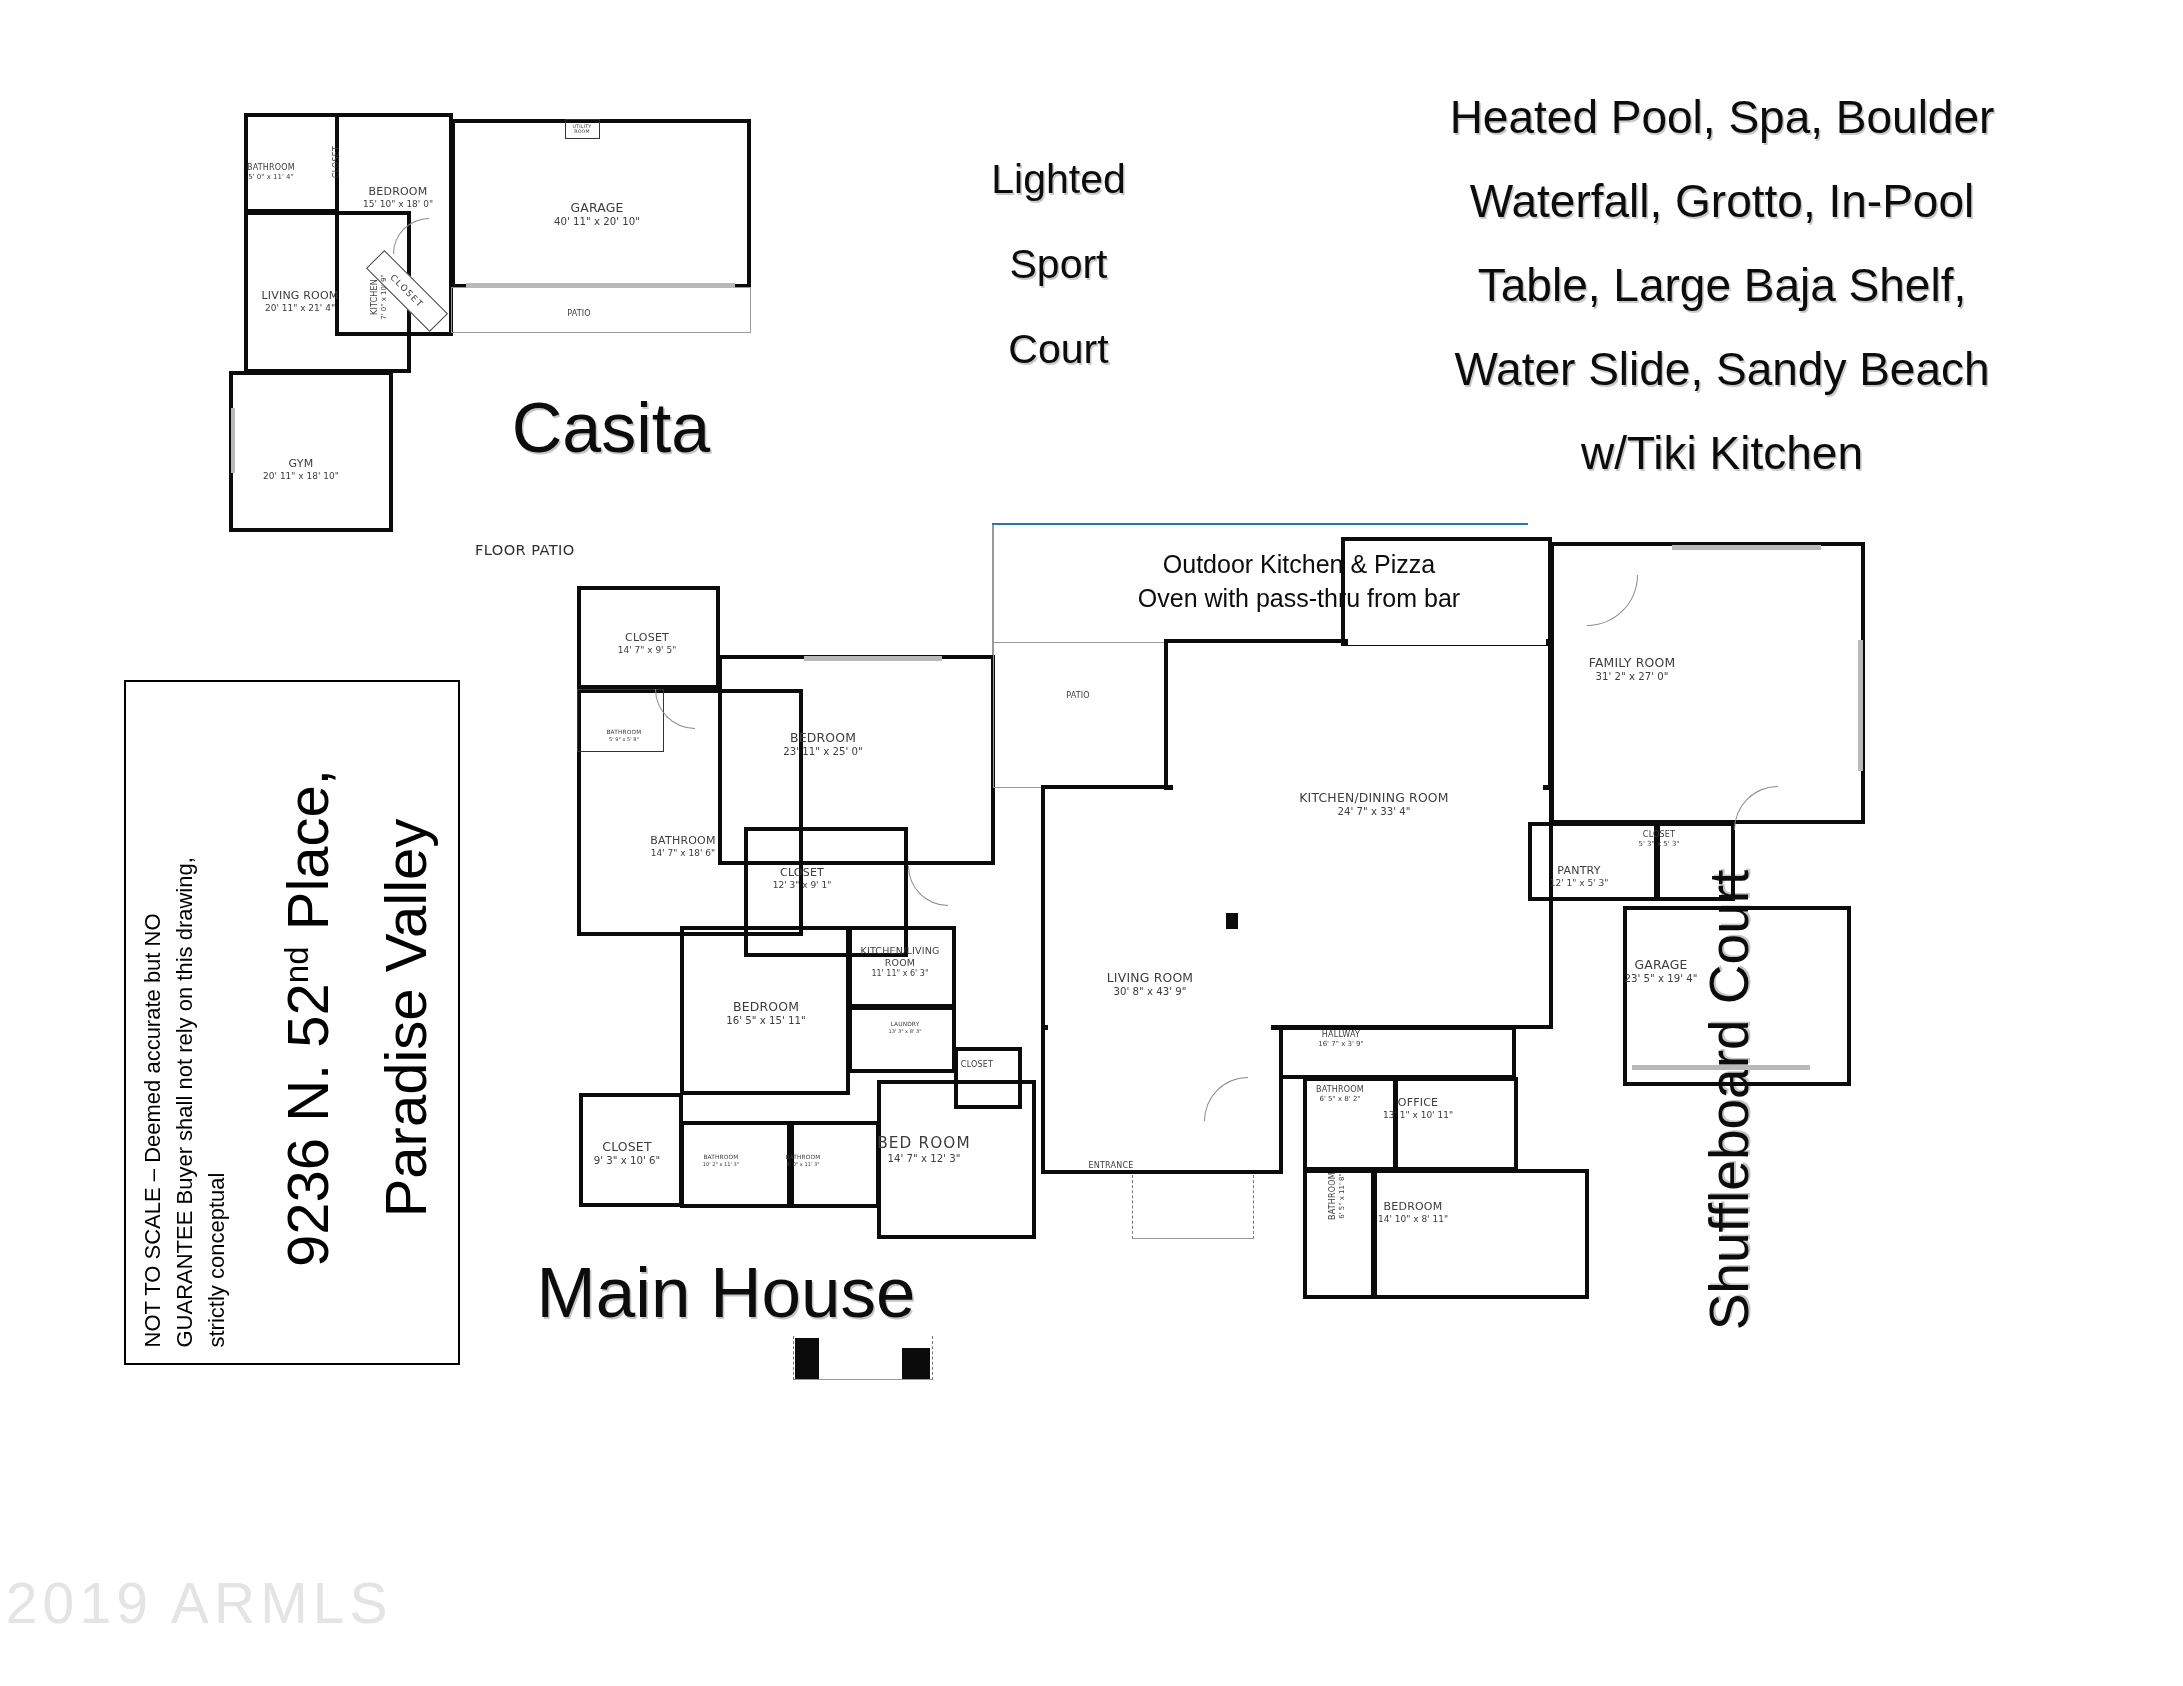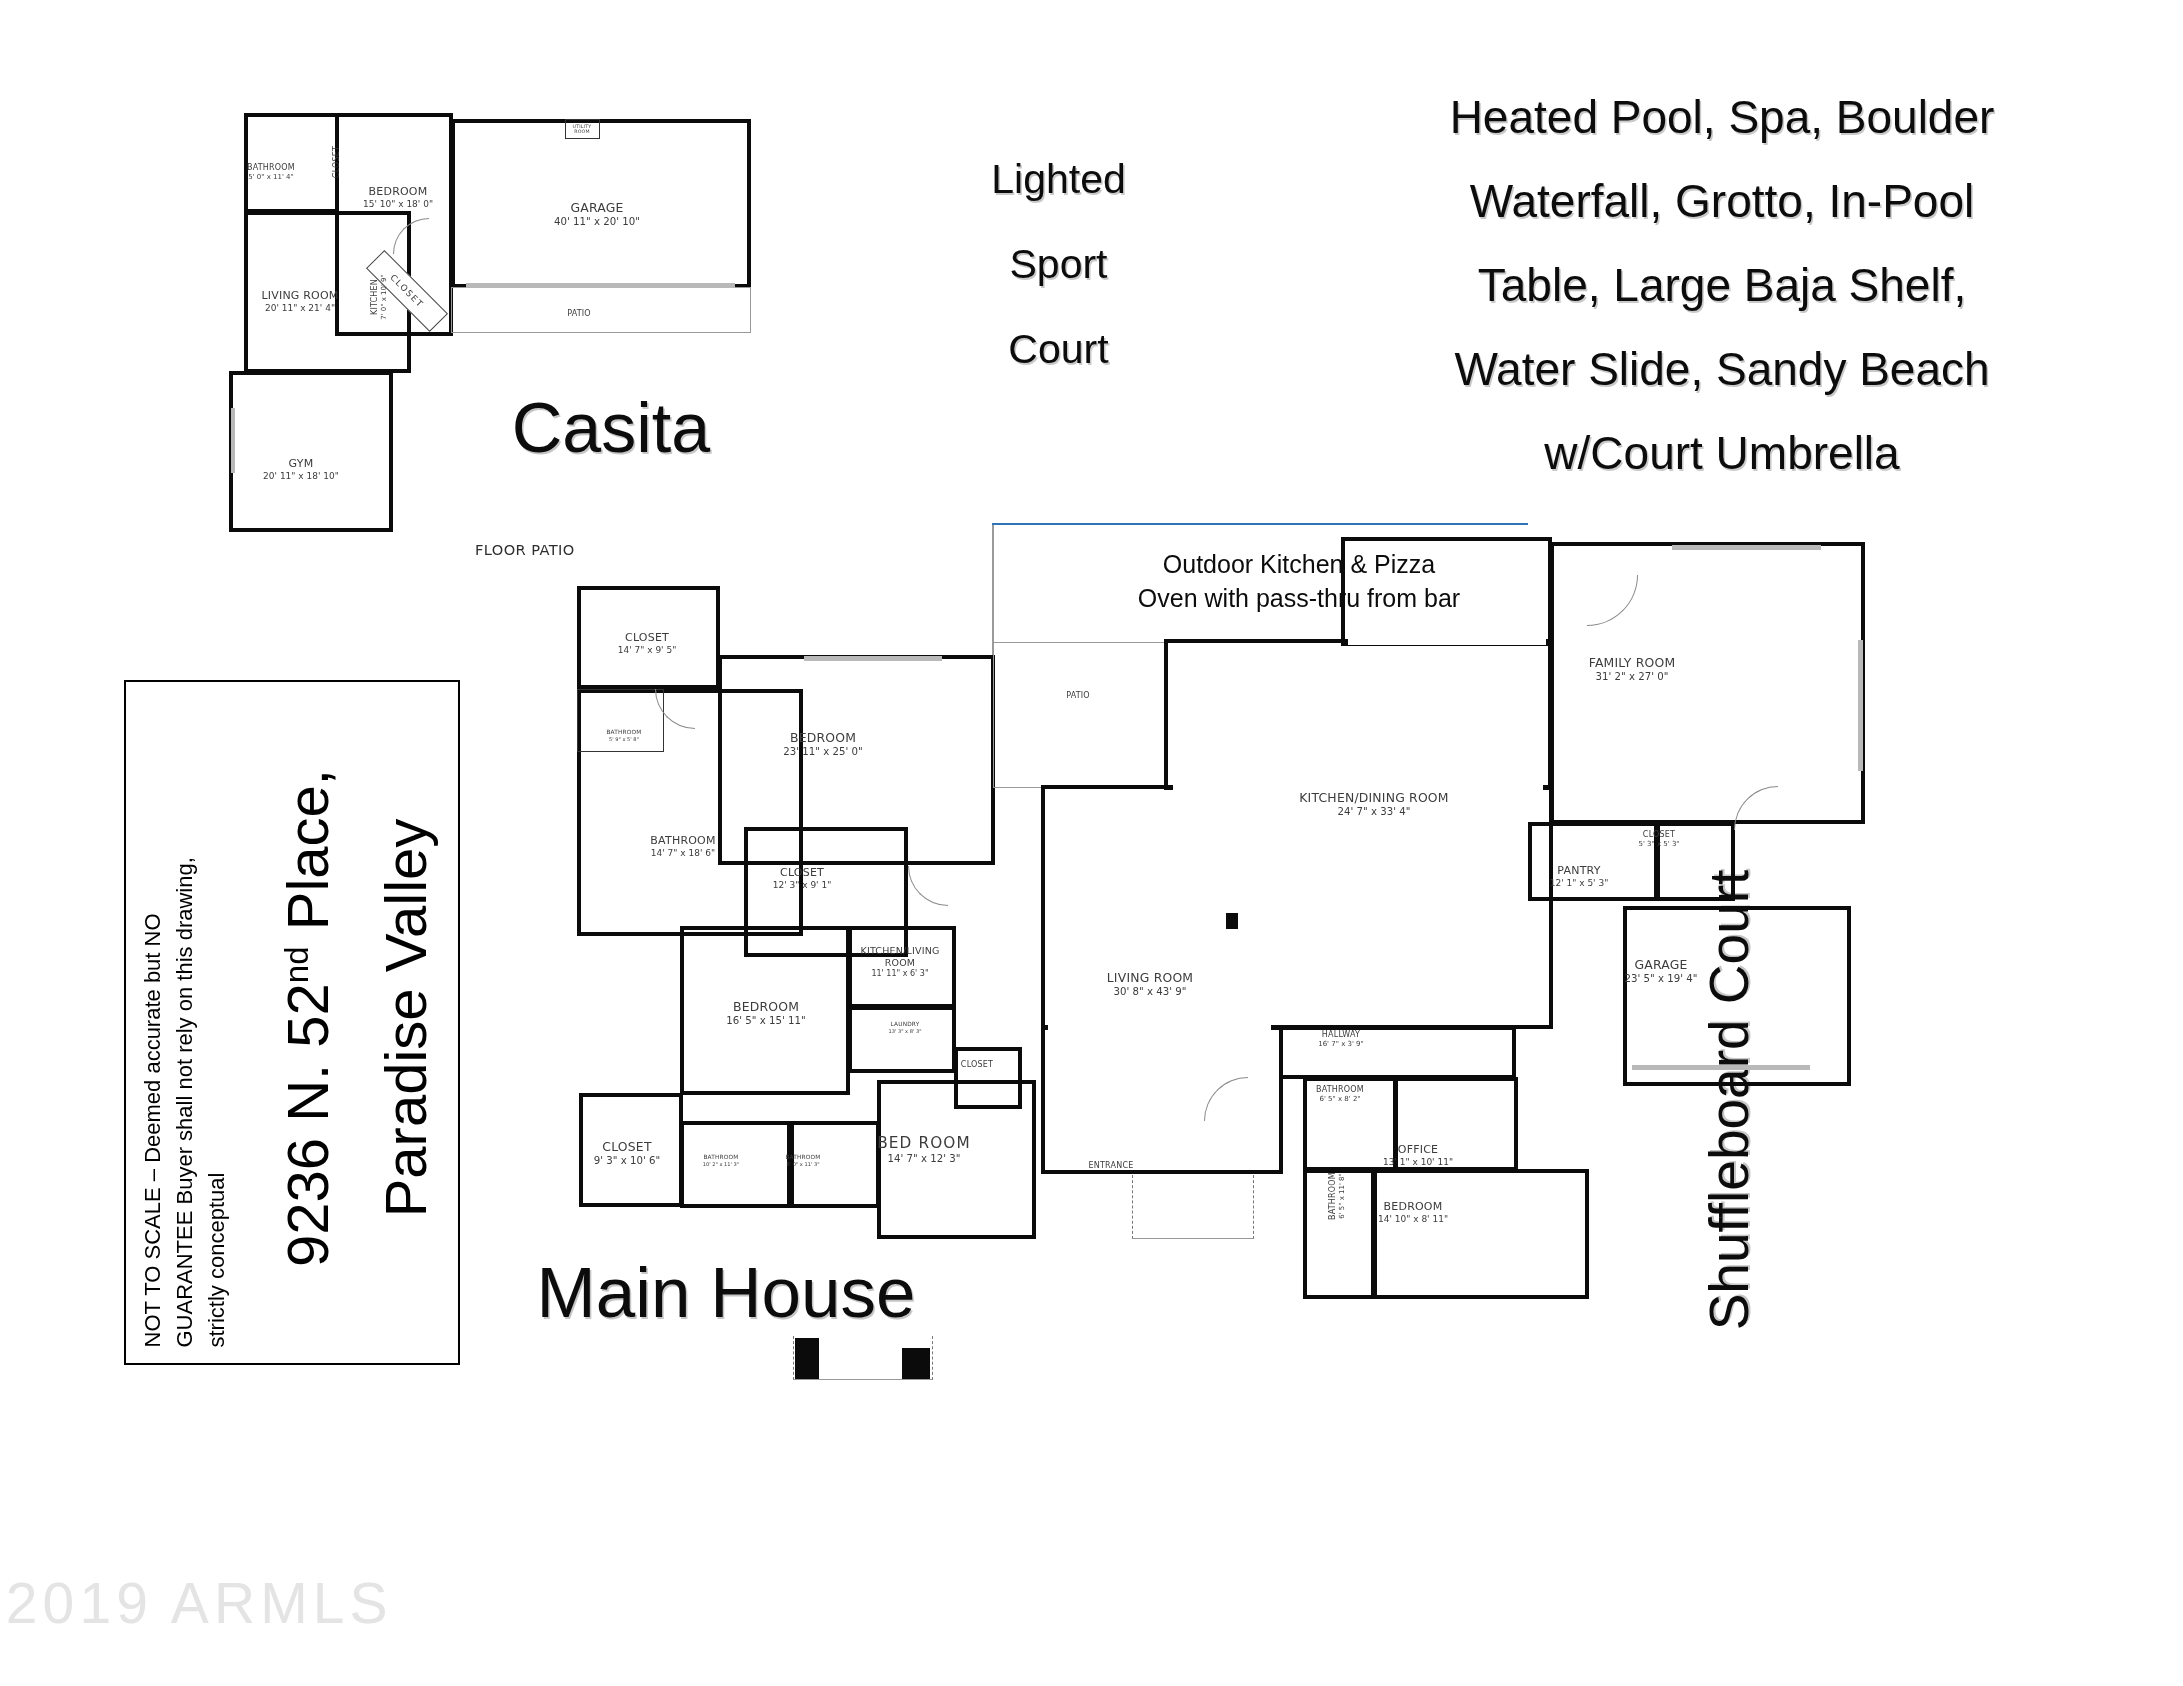--- a/index.html
+++ b/index.html
@@ -117,21 +117,21 @@
     <div>Lighted</div>
     <div>Sport</div>
     <div>Court</div>
   </div>
 
   <div class="textblock pool" style="left:1367px;top:75px;width:710px;">
     <div>Heated Pool, Spa, Boulder</div>
     <div>Waterfall, Grotto, In-Pool</div>
     <div>Table, Large Baja Shelf,</div>
     <div>Water Slide, Sandy Beach</div>
-    <div>w/Court Umbrella</div>
+    <div>w/Tiki Kitchen</div>
   </div>
 
   <div class="blueline" style="left: 992px; top: 523px; width: 536px; border-top-color: rgb(46, 116, 181);"></div>
   <div class="vline" style="left:992px;top:525px;height:256px;"></div>
   <div class="textblock oktext" style="left:1088px;top:547px;width:422px;">
     <div>Outdoor Kitchen &amp; Pizza</div>
     <div>Oven with pass-thru from bar</div>
   </div>
 
   <div class="wr" style="left:577px;top:586px;width:143px;height:103px;"></div>
@@ -264,21 +264,21 @@
     <span class="dm">23' 5" x 19' 4"</span>
   </div>
   <div class="lbl sm" style="left:1341px;top:1039px;">
     <span class="nm">HALLWAY</span>
     <span class="dm">16' 7" x 3' 9"</span>
   </div>
   <div class="lbl sm" style="left:1340px;top:1094px;">
     <span class="nm">BATHROOM</span>
     <span class="dm">6' 5" x 8' 2"</span>
   </div>
-  <div class="lbl" style="left:1418px;top:1108px;margin-top:47px;">
+  <div class="lbl" style="left:1418px;top:1108px;">
     <span class="nm">OFFICE</span>
     <span class="dm">13' 1" x 10' 11"</span>
   </div>
   <div class="lbl sm rot" style="left:1337px;top:1196px;">
     <span class="nm">BATHROOM</span>
     <span class="dm">6' 5" x 11' 8"</span>
   </div>
   <div class="lbl" style="left:1413px;top:1212px;">
     <span class="nm">BEDROOM</span>
     <span class="dm">14' 10" x 8' 11"</span>

